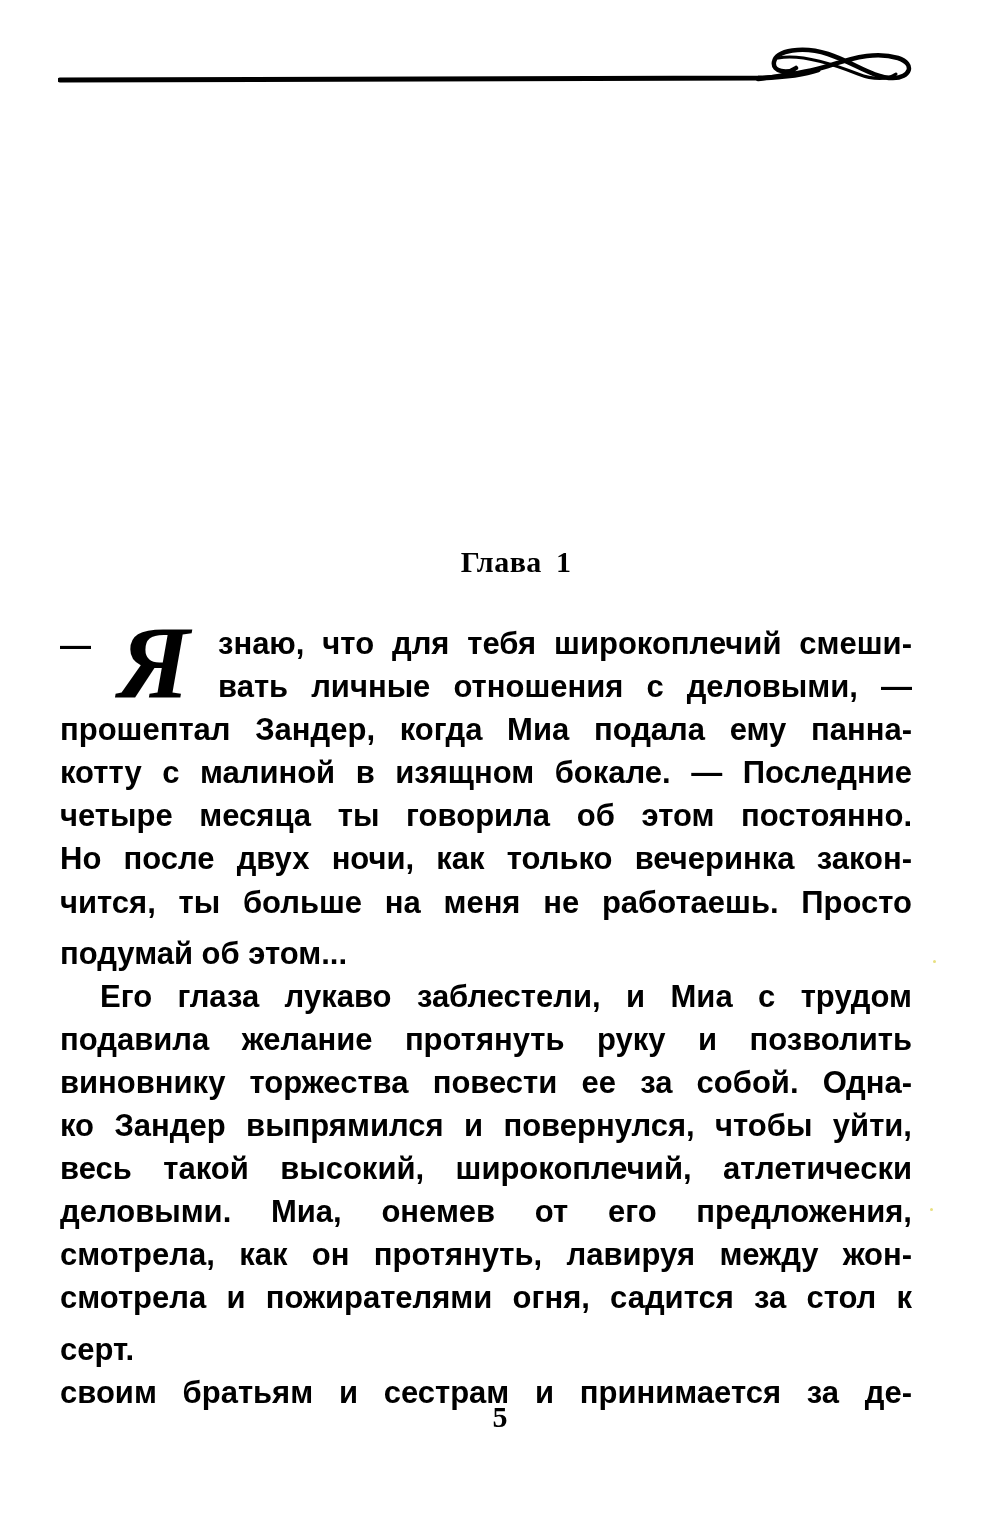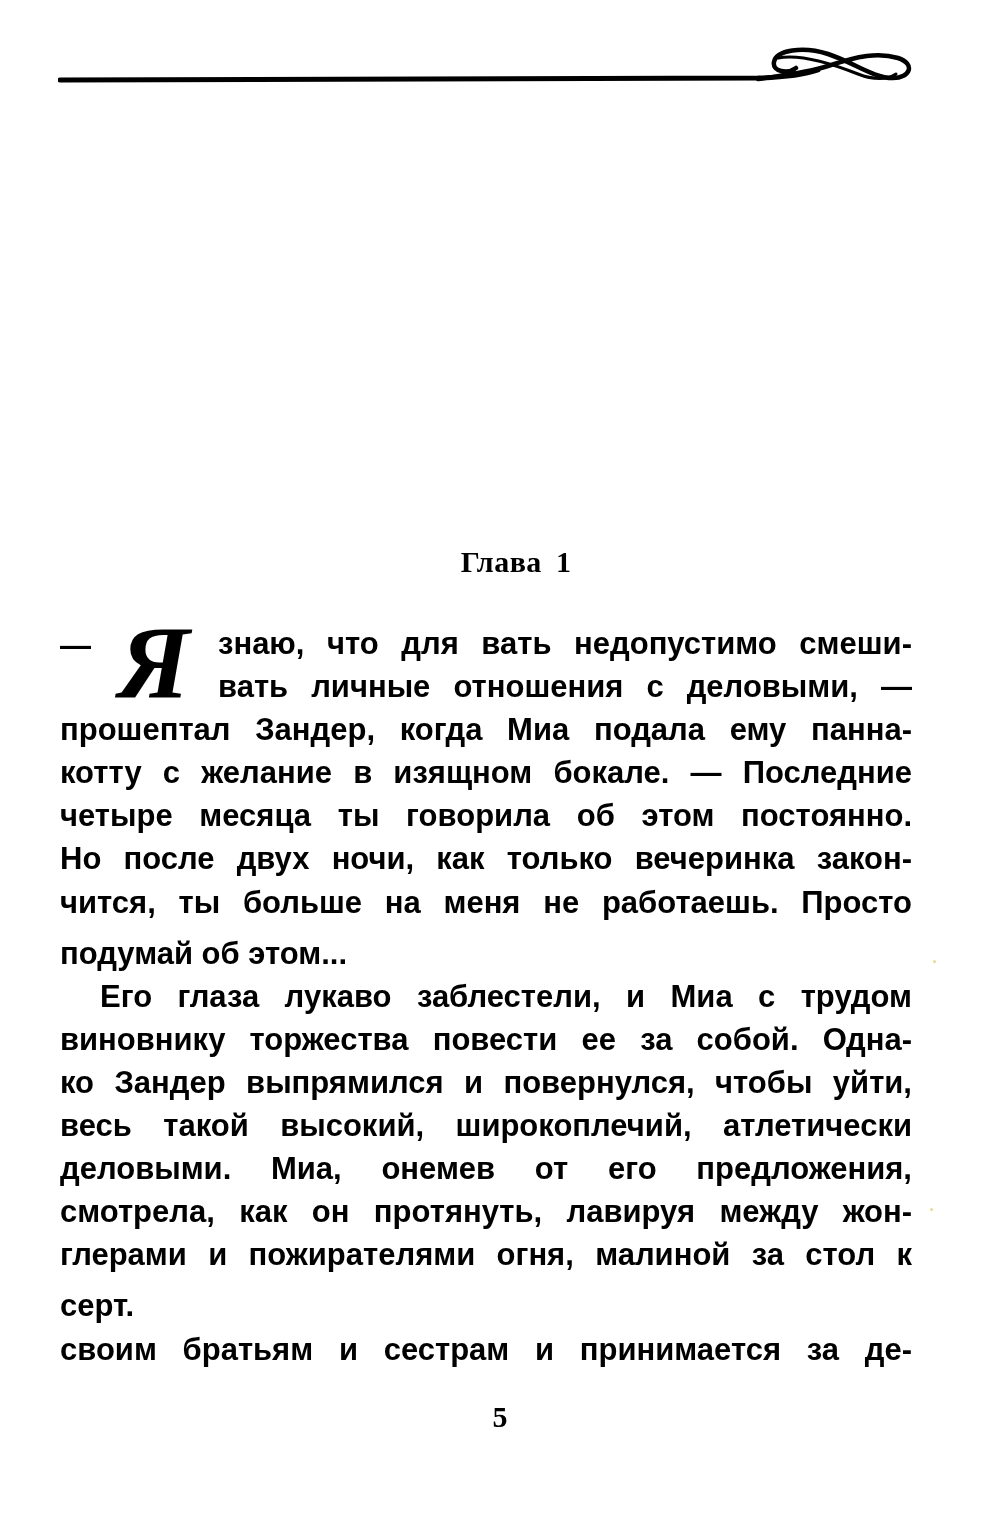--- a/index.html
+++ b/index.html
@@ -96,35 +96,36 @@
   <path d="M720 18 C 740 14, 770 22, 800 34 C 815 40, 830 40, 838 34" stroke="#000" stroke-width="3" fill="none" stroke-linecap="round"></path>
 </svg>
 
 <div class="chapter-title">
   <span>Глава</span><span class="num">1</span>
 </div>
 
 <div class="body-text">
   <span class="dash-lead">—</span>
   <span class="dropcap">Я</span>
-  <span class="line dropcap-line">знаю, что для вать недопустимо смеши-</span>
+  <span class="line dropcap-line">знаю, что для тебя широкоплечий смеши-</span>
   <span class="line dropcap-line">вать личные отношения с деловыми, —</span>
   <span class="line">прошептал Зандер, когда Миа подала ему панна-</span>
-  <span class="line">котту с желание в изящном бокале. — Последние</span>
+  <span class="line">котту с малиной в изящном бокале. — Последние</span>
   <span class="line">четыре месяца ты говорила об этом постоянно.</span>
   <span class="line">Но после двух ночи, как только вечеринка закон-</span>
   <span class="line">чится, ты больше на меня не работаешь. Просто</span>
   <span class="line last">подумай об этом...</span>
   <span class="line indent">Его глаза лукаво заблестели, и Миа с трудом</span>
+  <span class="line">подавила желание протянуть руку и позволить</span>
   <span class="line">виновнику торжества повести ее за собой. Одна-</span>
   <span class="line">ко Зандер выпрямился и повернулся, чтобы уйти,</span>
   <span class="line">весь такой высокий, широкоплечий, атлетически</span>
   <span class="line">деловыми. Миа, онемев от его предложения,</span>
   <span class="line">смотрела, как он протянуть, лавируя между жон-</span>
-  <span class="line">глерами и пожирателями огня, малиной за стол к</span>
+  <span class="line">смотрела и пожирателями огня, садится за стол к</span>
   <span class="line last">серт.</span>
   <span class="line">своим братьям и сестрам и принимается за де-</span>
 </div>
 
 <div class="page-number">5</div>
 
 <span class="speck" style="left:933px;top:960px;"></span>
 <span class="speck" style="left:930px;top:1208px;"></span>
 
 </body></html>

